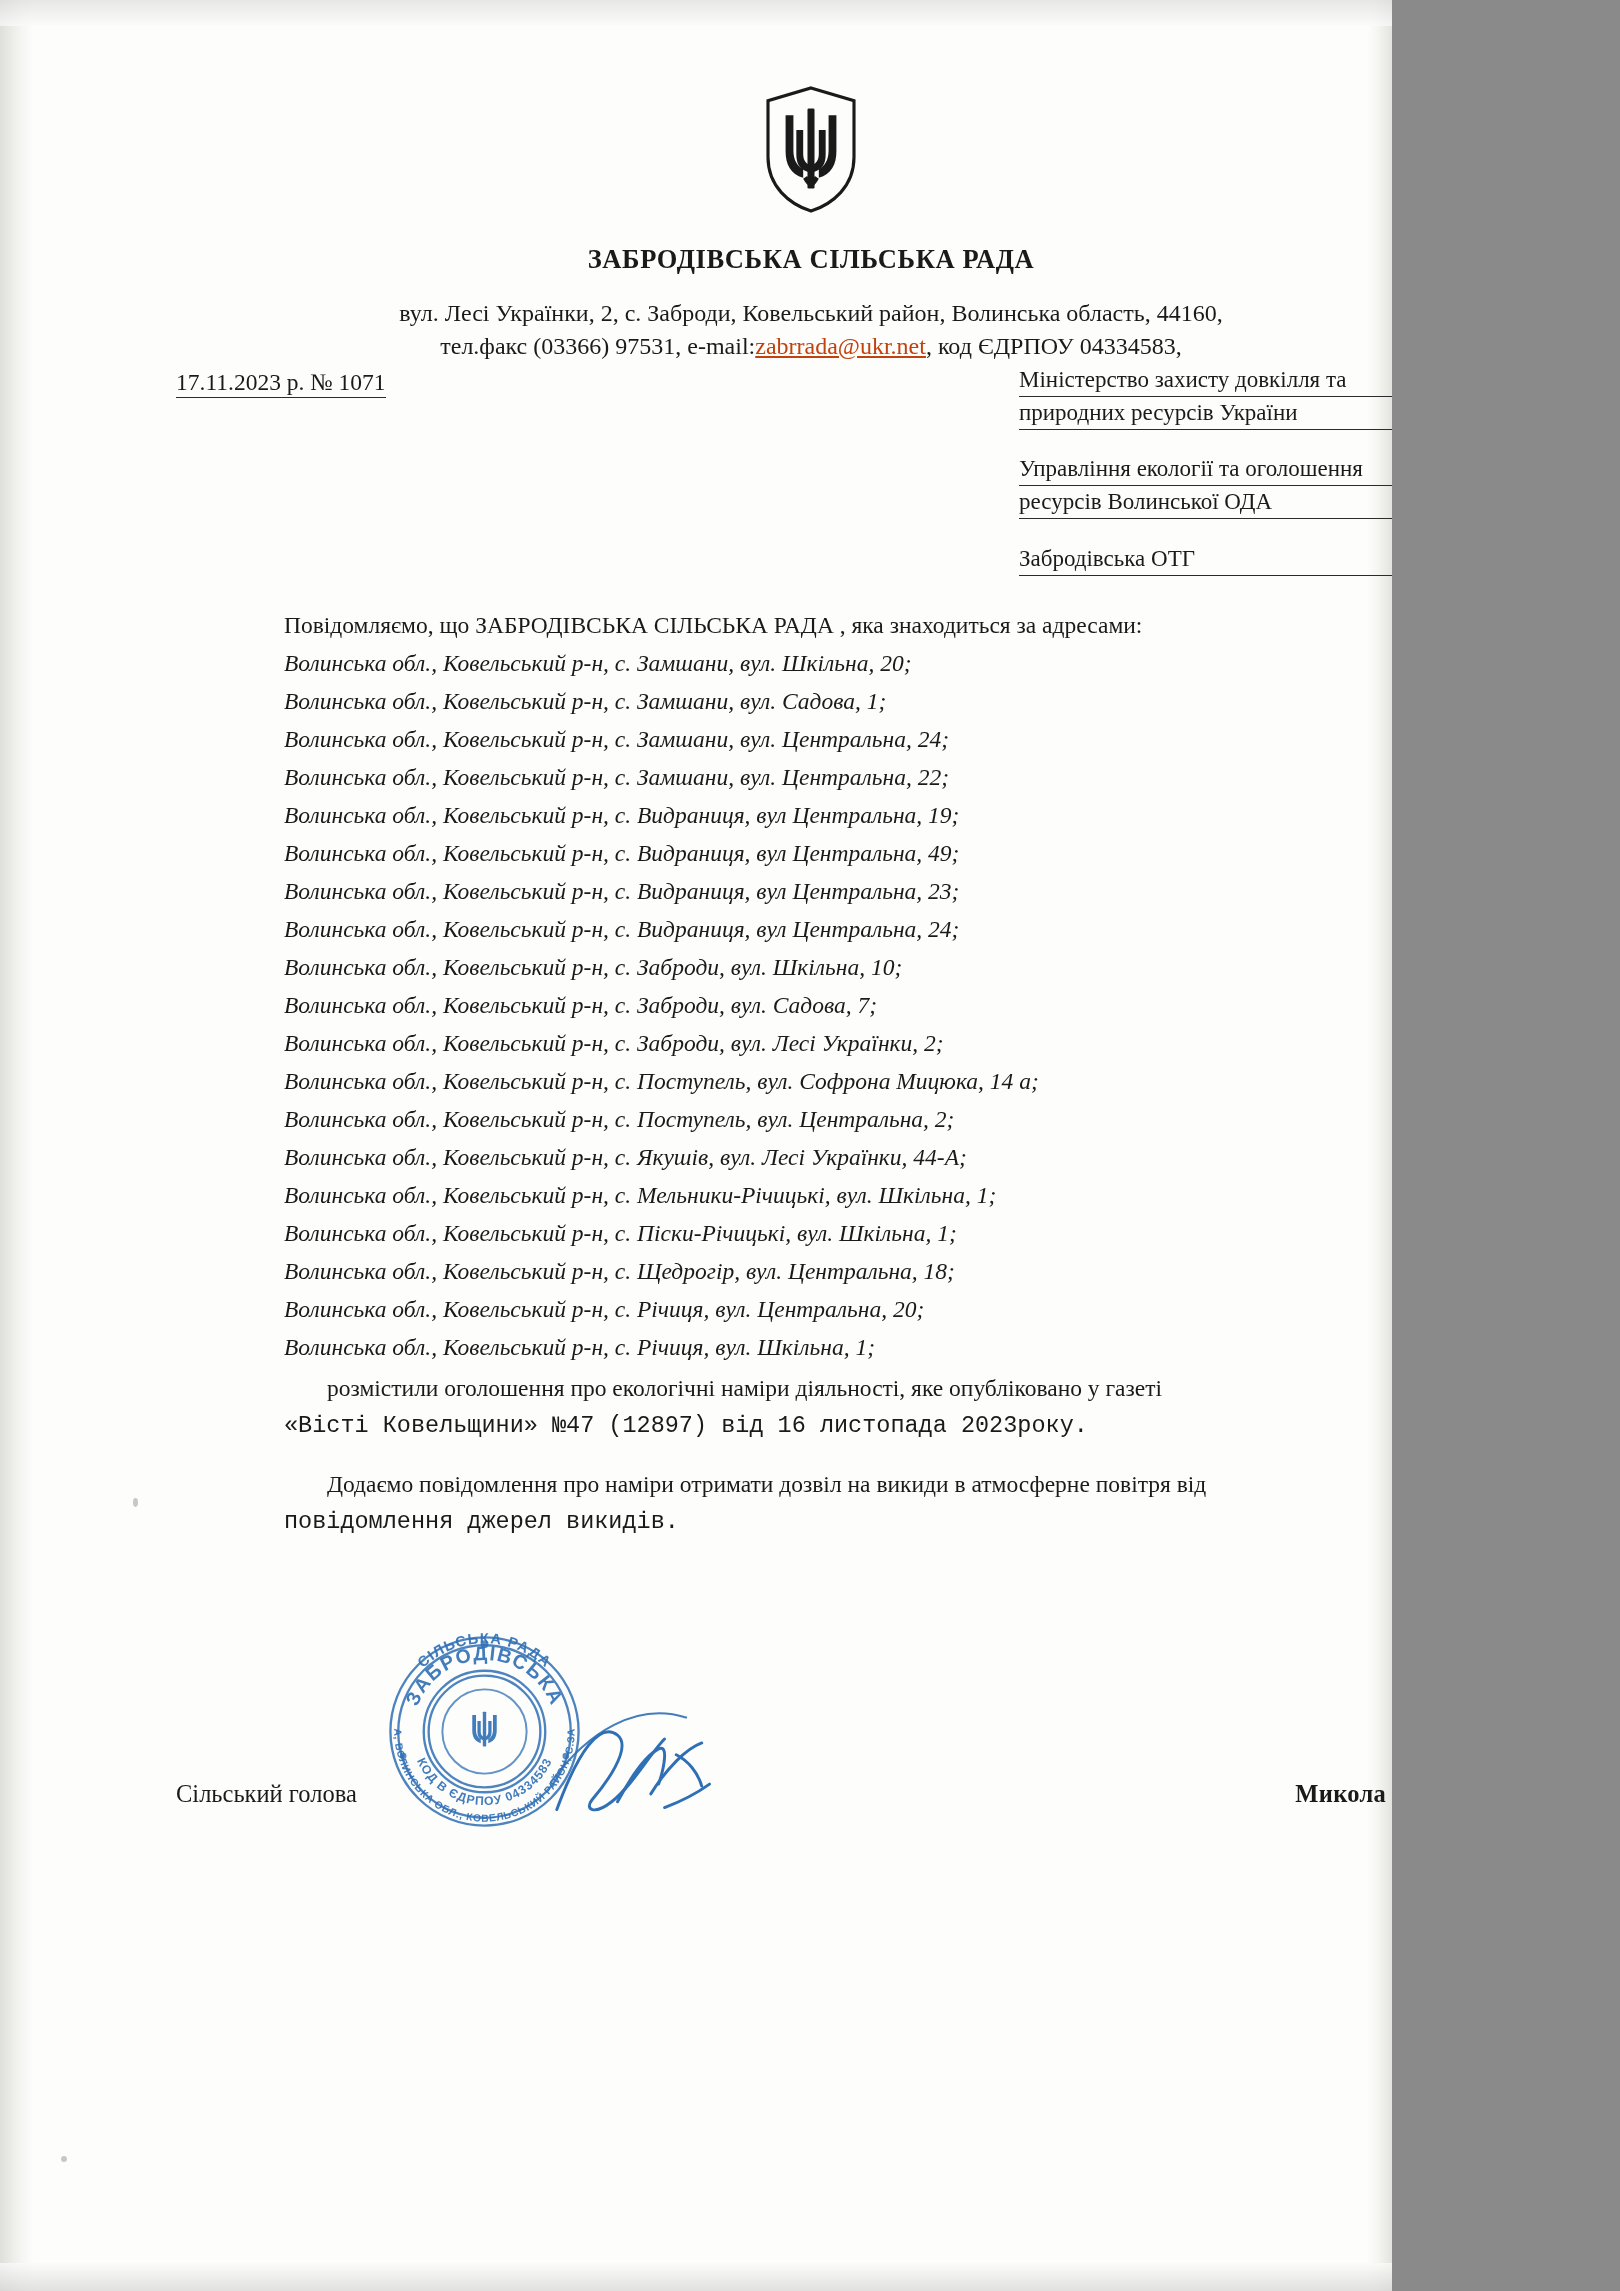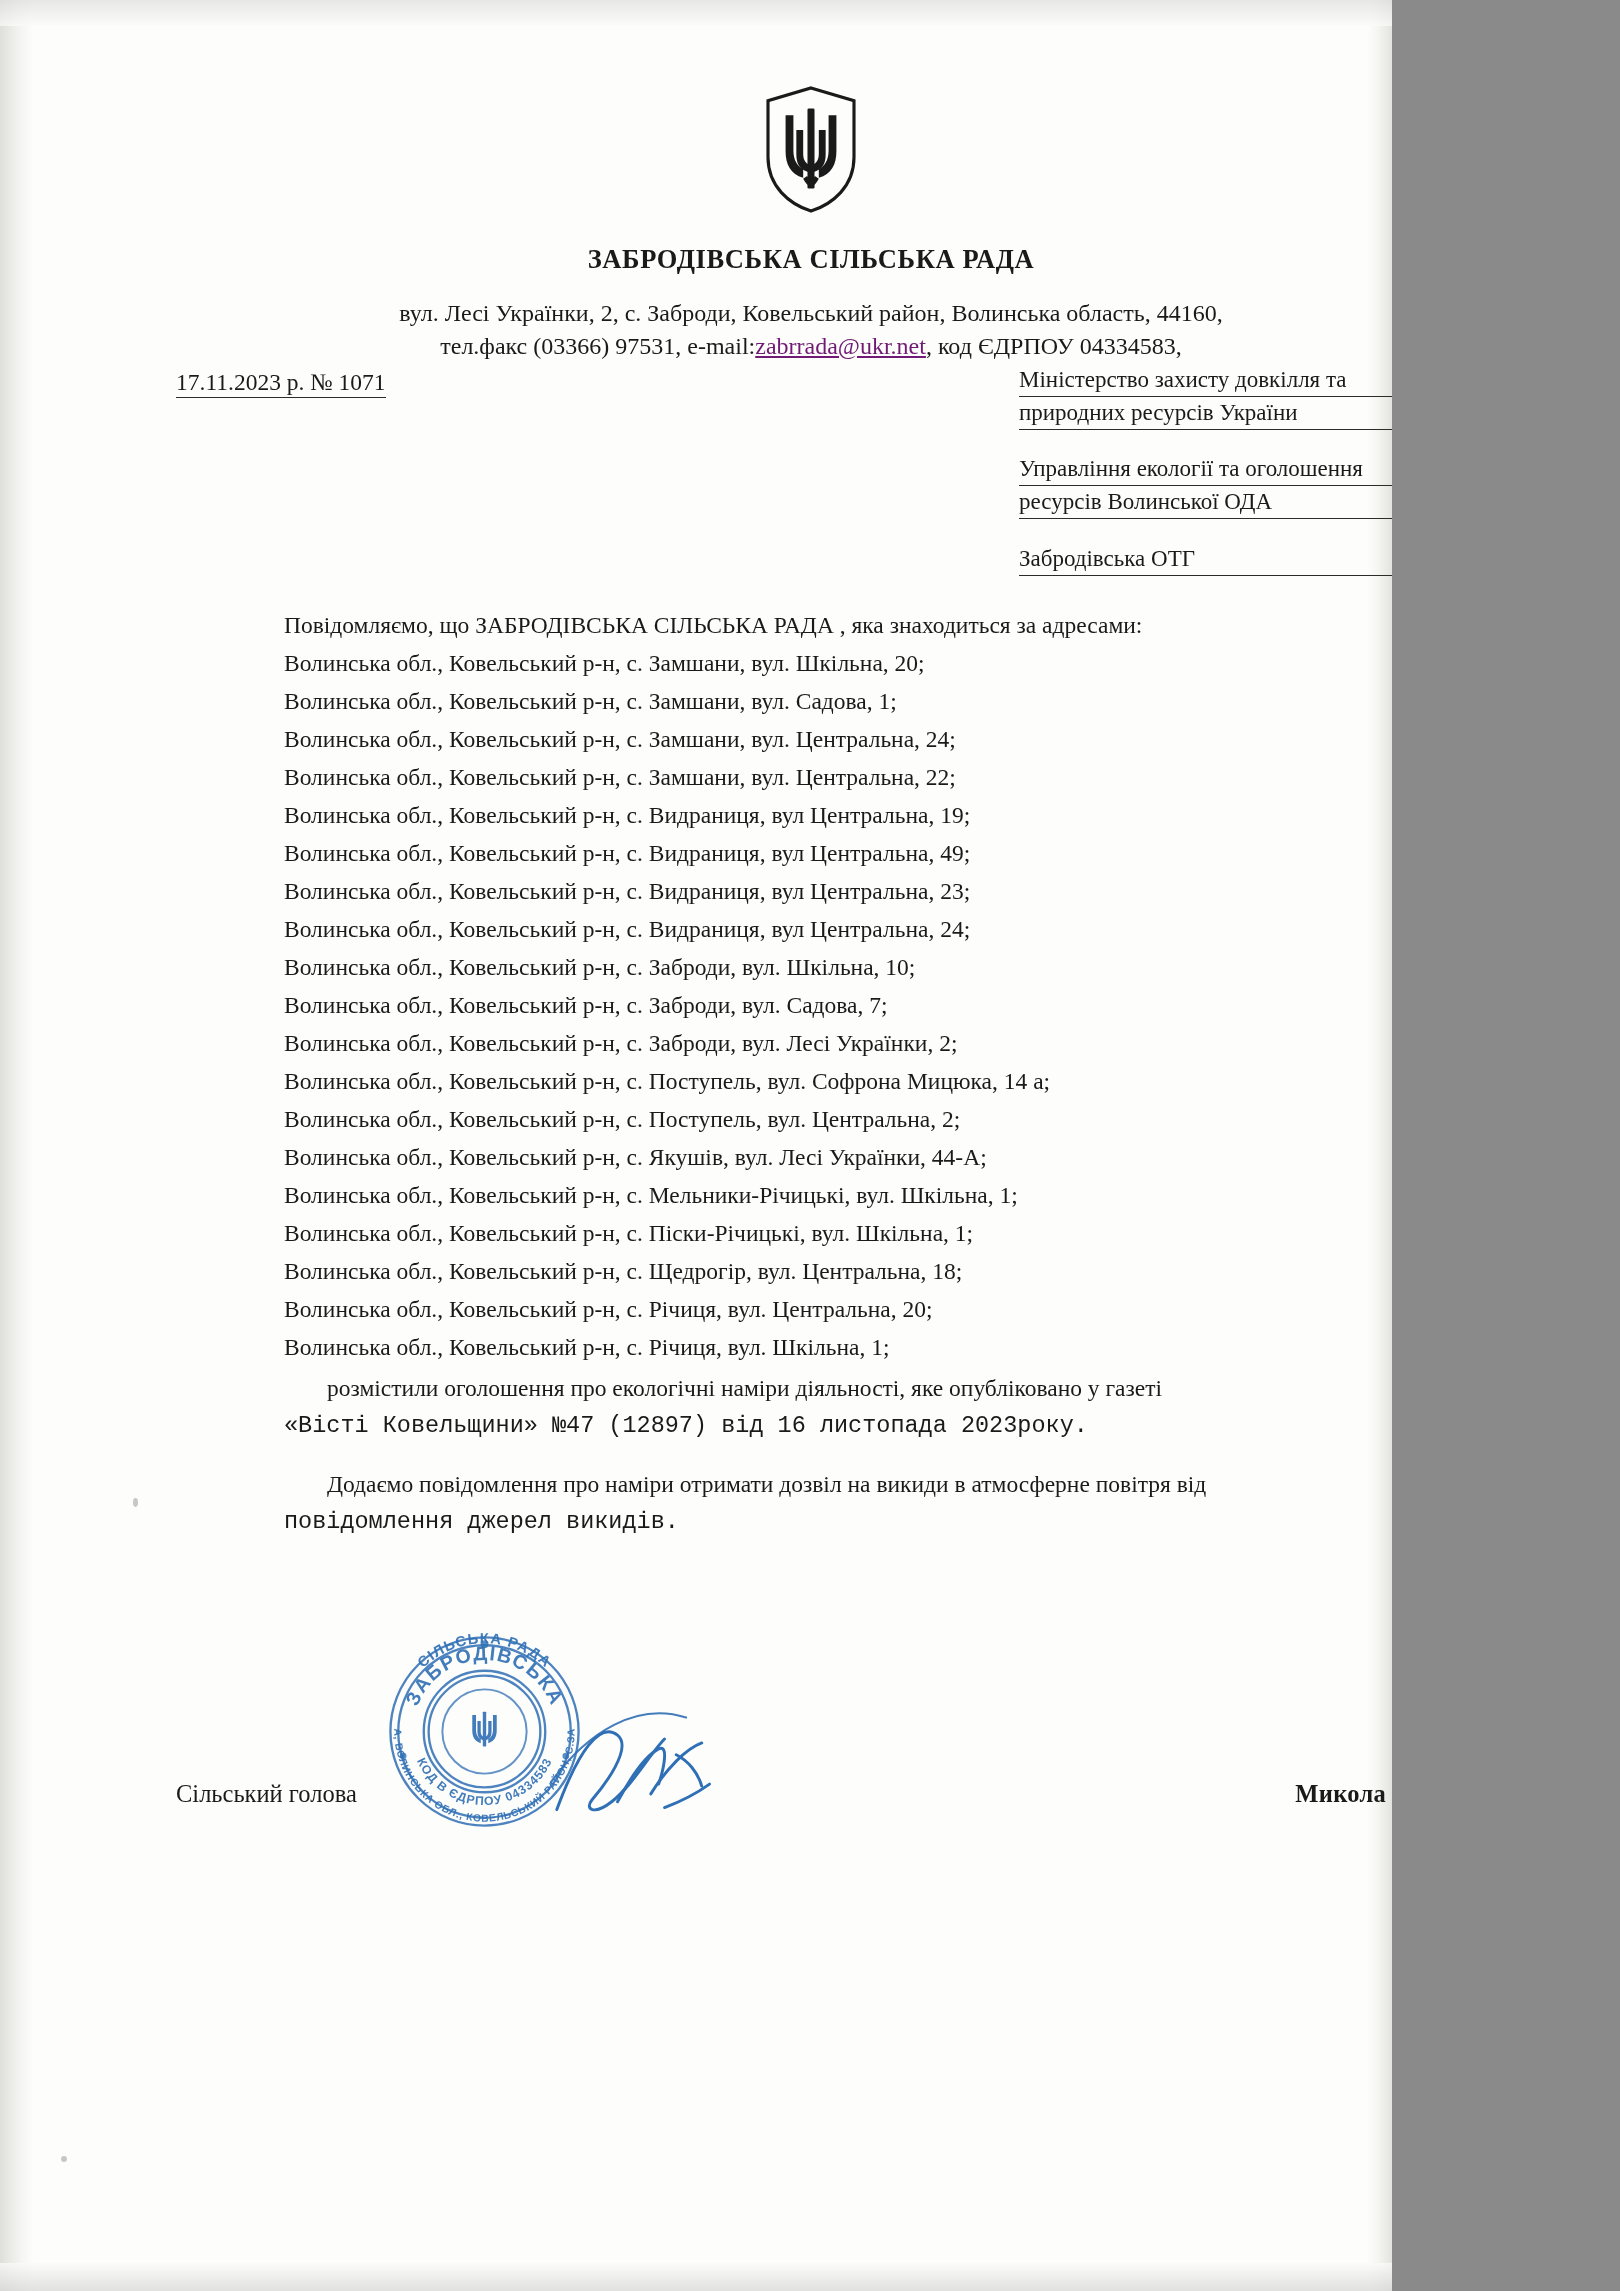--- a/index.html
+++ b/index.html
@@ -77,21 +77,21 @@
   .org-address {
     position: absolute;
     top: 271px;
     width: 100%;
     text-align: center;
     font-size: 24px;
     line-height: 33px;
   }
   .org-address .line2 { display: block; }
   .email-link {
-    color: #701a75;
+    color: #c2410c;
   }
 
   
   .doc-ref {
     position: absolute;
     left: 137px;
     top: 343px;
     font-size: 23.5px;
     border-bottom: 1px solid #2b2b2b;
     padding-bottom: 1px;
@@ -118,21 +118,21 @@
   
   .body-wrap {
     position: absolute;
     left: 245px;
     top: 580px;
     width: 1235px;
     font-size: 23.5px;
     line-height: 38px;
   }
   .intro { text-indent: 0; }
-  .addr-list-line { white-space: nowrap; }
+  .addr-list-line { white-space: nowrap; font-style: italic; }
   .para {
     margin-top: 3.9px;
     text-indent: 43px;
     text-align: justify;
   }
   .para.second { margin-top: 19.6px; }
   .no-indent { text-indent: 0; font-family: Liberation Mono, monospace; }
 
   
   .sig-row {

